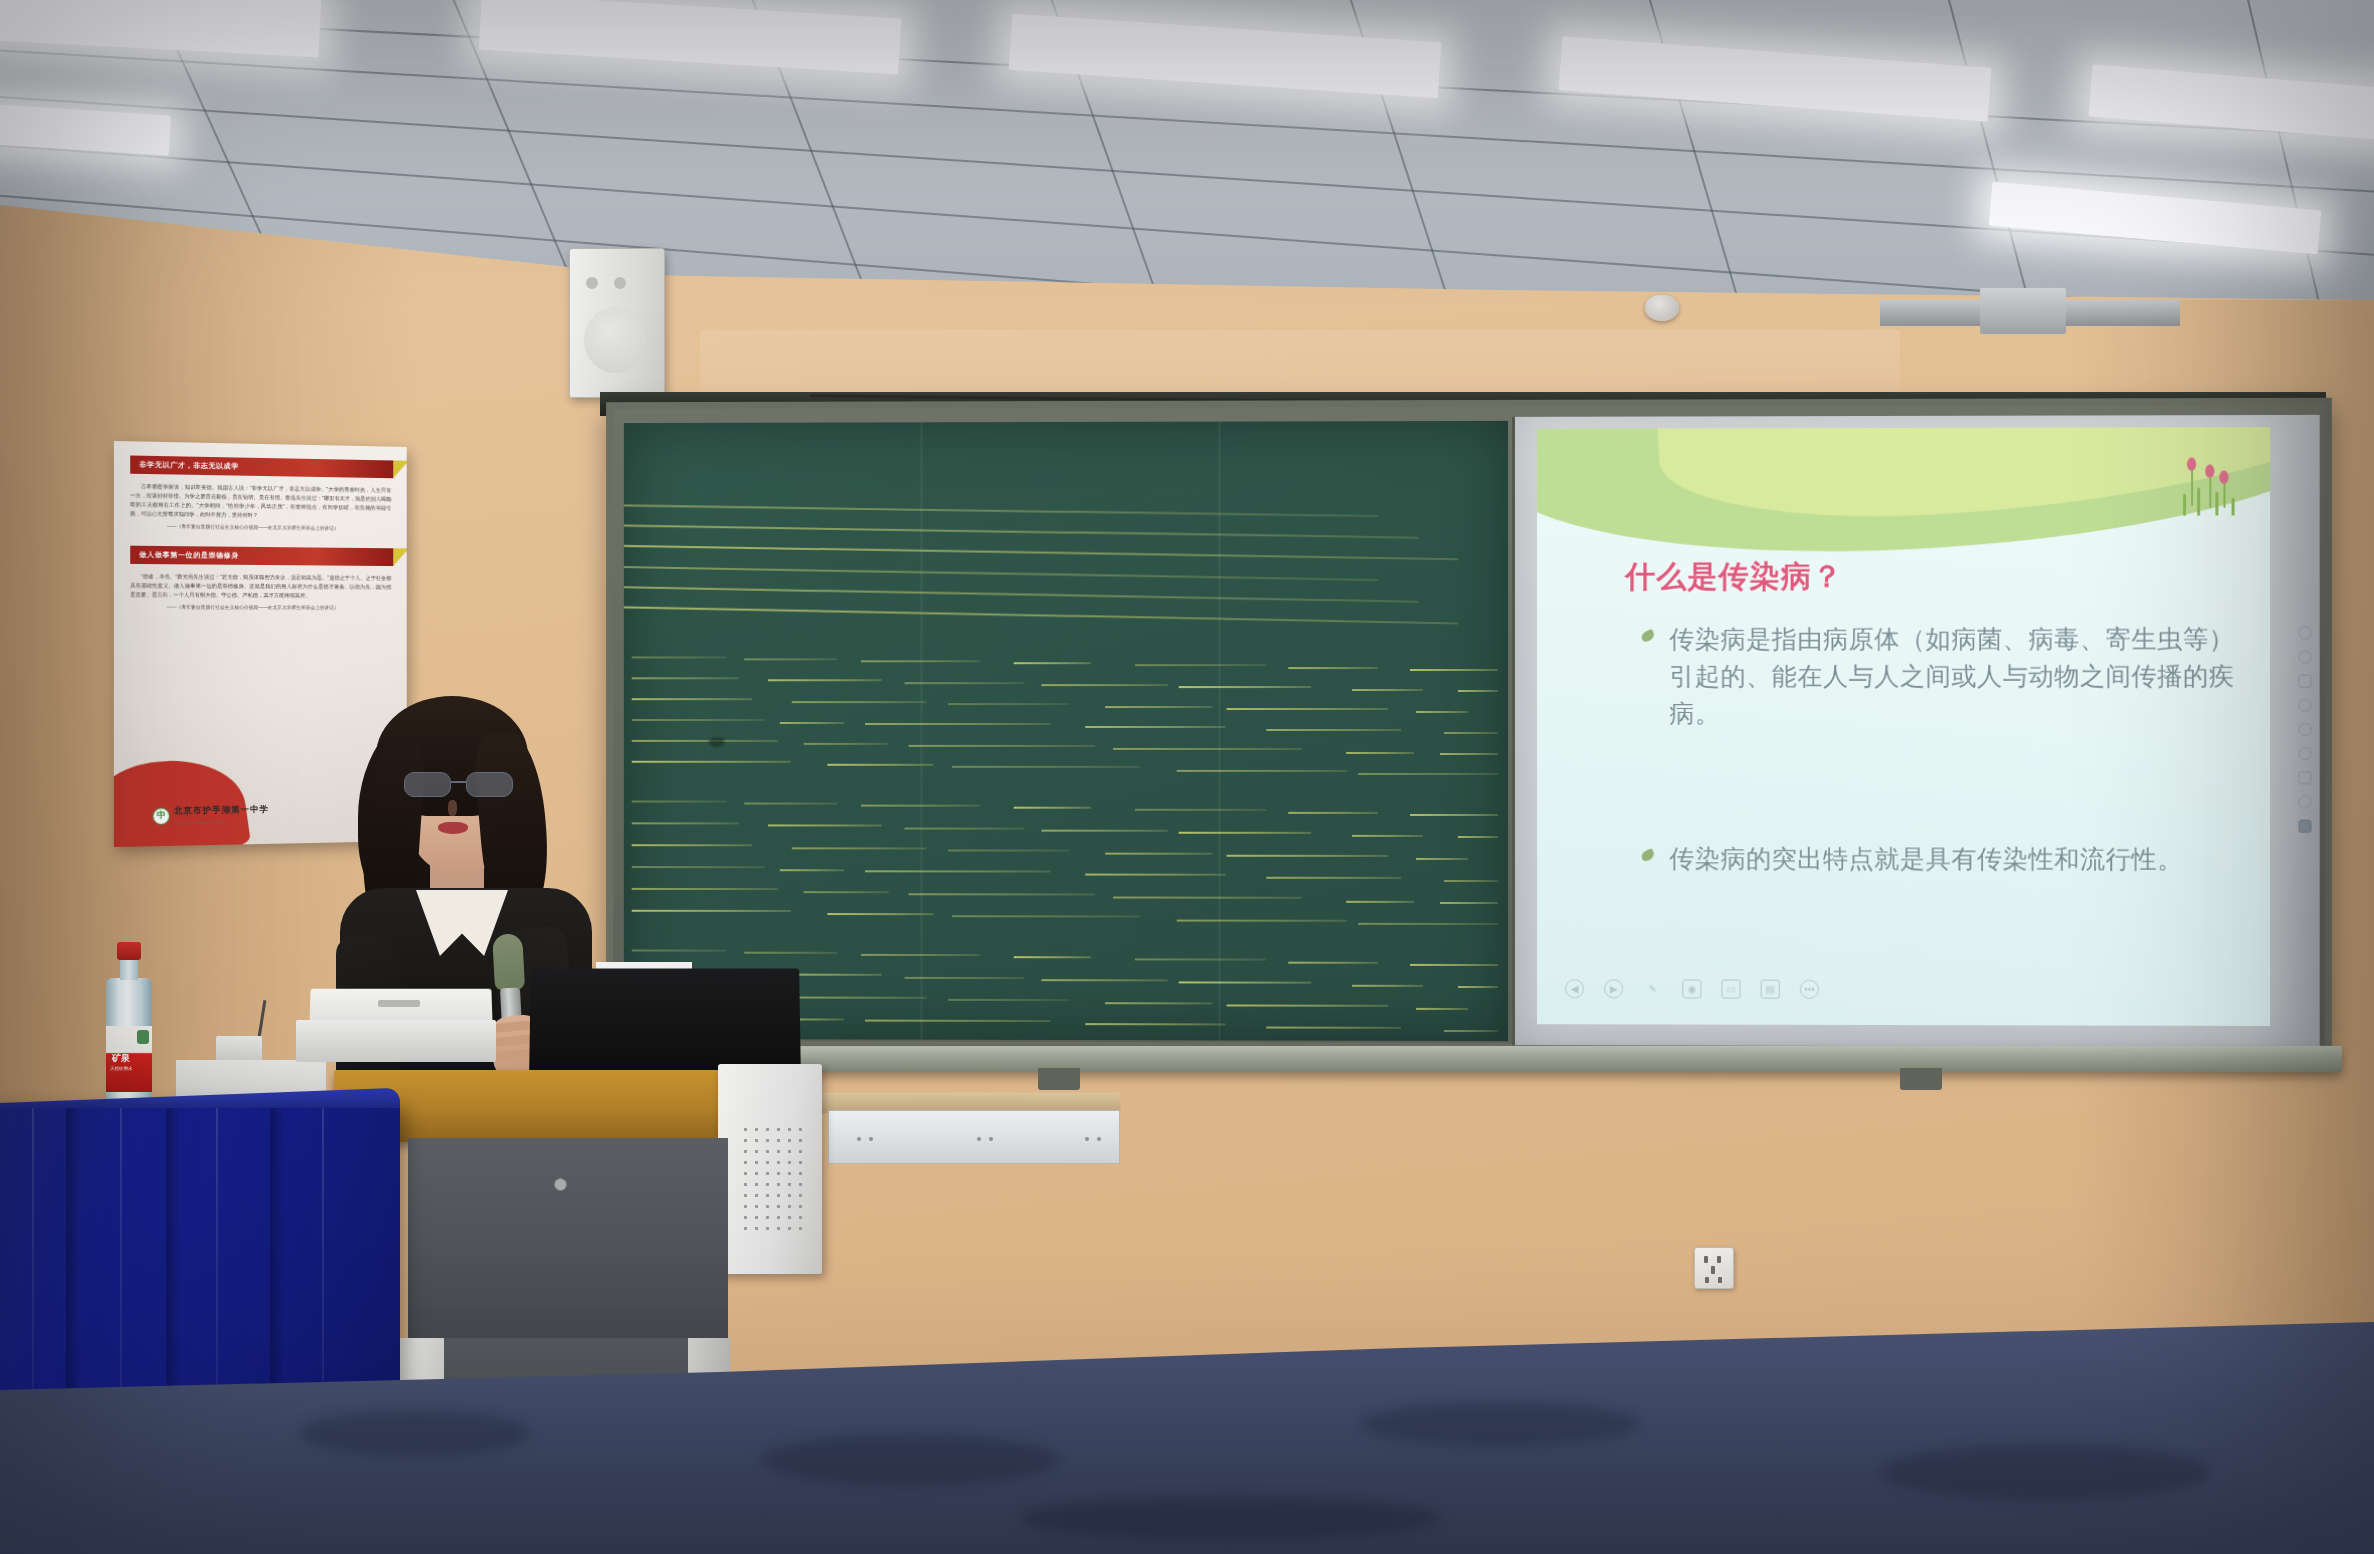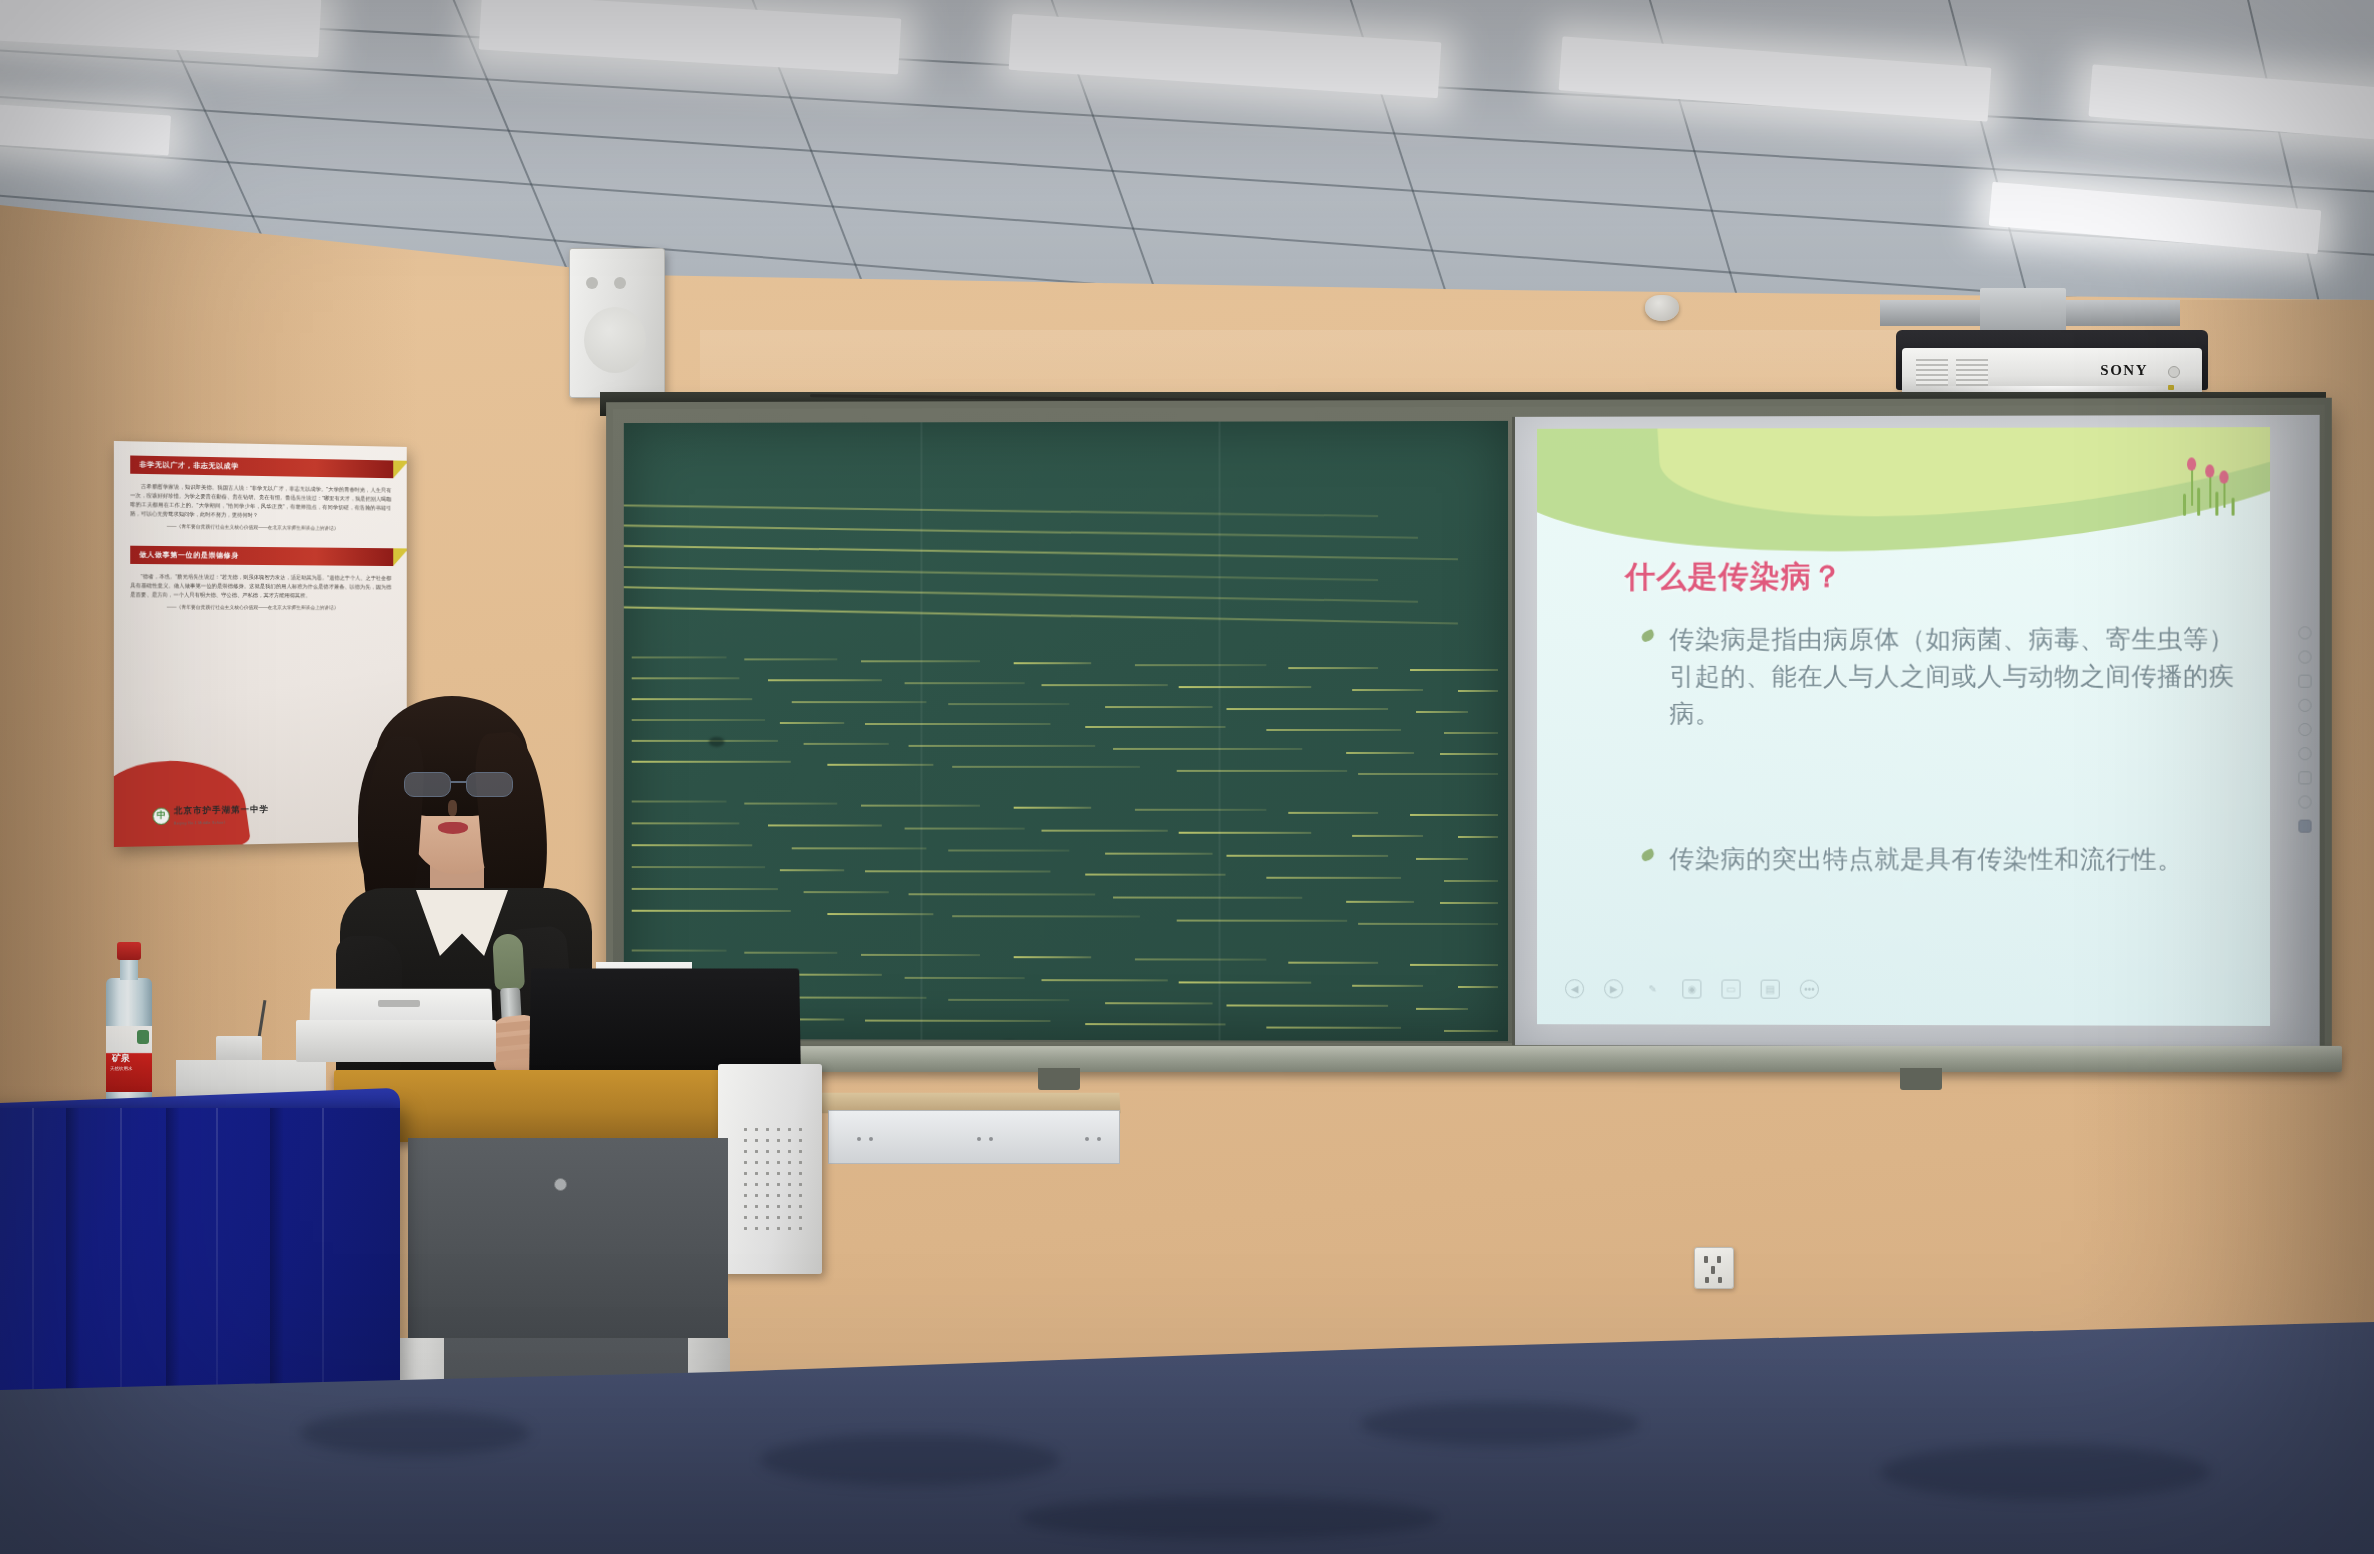--- a/index.html
+++ b/index.html
@@ -597,30 +597,20 @@
 
   <div class="wall-speaker">
     <div class="tweeter" style="left:16px"></div>
     <div class="tweeter" style="left:44px"></div>
     <div class="cone"></div>
   </div>
   <div class="smoke-detector"></div>
 
   <div class="proj-arm"></div>
   <div class="proj-mount"></div>
-  <div class="projector">
-    <div class="body">
-      <div class="vent" style="left:14px"></div>
-      <div class="vent" style="left:54px"></div>
-      <div class="brand">SONY</div>
-      <div class="lensdot"></div>
-      <div class="led"></div>
-    </div>
-    <div class="lens-glow"></div>
-  </div>
 
   <div class="board-toprail"></div>
   <div class="cable" style="left:810px; top:398px; width:700px; transform:rotate(.6deg);"></div>
   <div class="cable" style="left:1340px; top:404px; width:640px; transform:rotate(-.5deg);"></div>
 
   <div class="board-outer">
 
     <div class="blackboard">
       <div id="bb-lines">
           <div class="bb-line" style="top: 88px; width: 760px; transform: rotate(0.9deg); opacity: 0.55;"></div>

